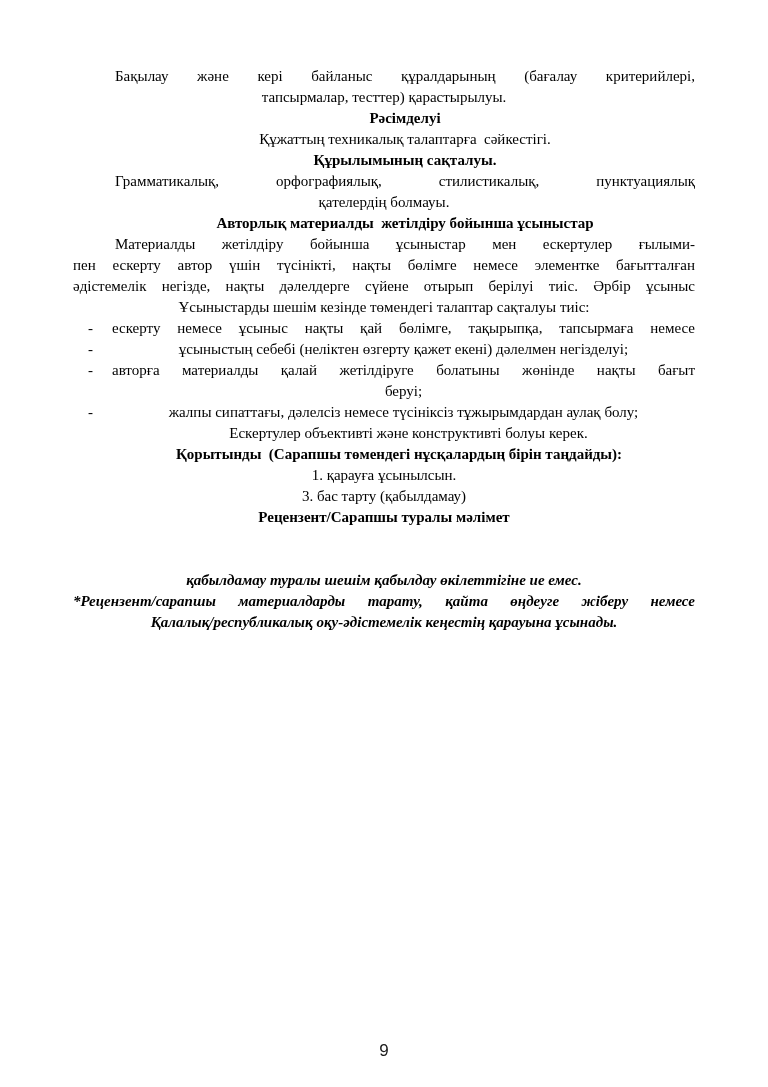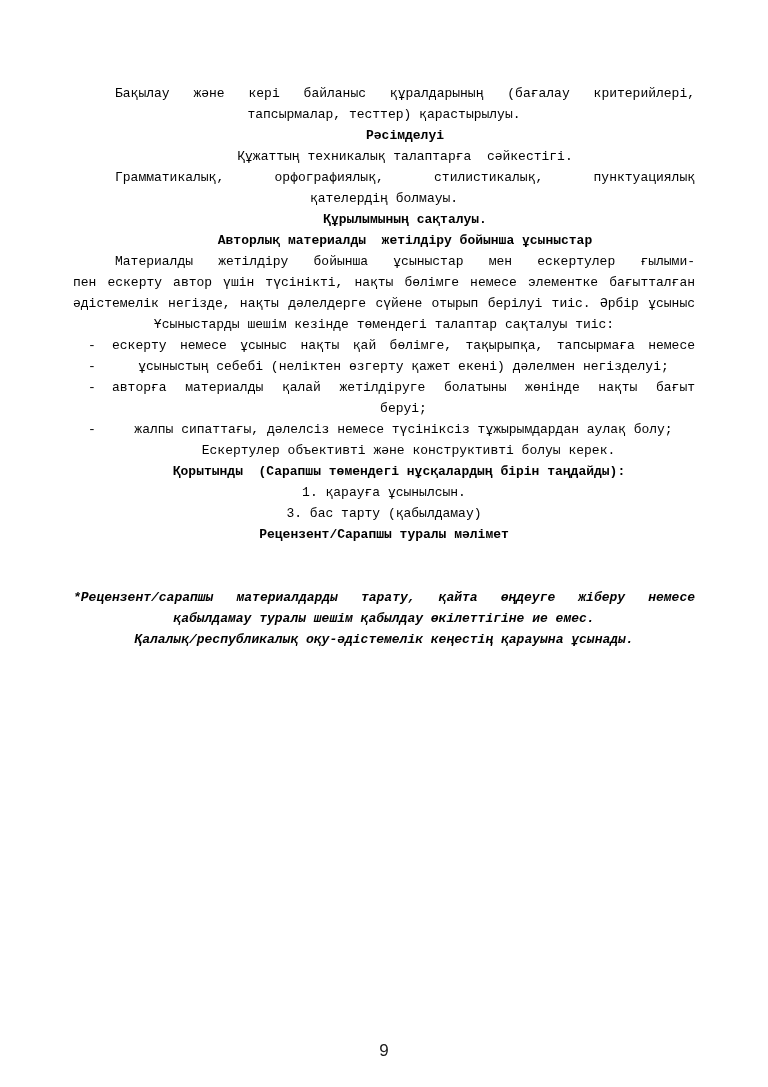--- a/index.html
+++ b/index.html
@@ -12,25 +12,24 @@
     width: 768px;
     height: 1087px;
     background: #ffffff;
     overflow: hidden;
     font-family: "Liberation Serif", serif;
     color: #000000;
   }
   .content {
     position: absolute;
     left: 73px;
-    top: 83px;
+    top: 66px;
     width: 622px;
-    font-size: 13px;
+    font-size: 15px;
     line-height: 21px;
-    font-family: Liberation Mono, monospace;
   }
   .line {
     height: 21px;
     overflow: visible;
   }
   
   .jl {
     text-align: justify;
     text-align-last: justify;
     -moz-text-align-last: justify;
@@ -77,25 +76,25 @@
         <div class="line jl ind1">Бақылау және кері байланыс құралдарының (бағалау критерийлері,</div>
         <div class="line ll">тапсырмалар, тесттер) қарастырылуы.</div>
       </div>
       <div>
         <div class="line ll ind1 b">Рәсімделуі</div>
       </div>
       <div>
         <div class="line ll ind1">Құжаттың техникалық талаптарға  сәйкестігі.</div>
       </div>
       <div>
+        <div class="line ll ind1 b">Құрылымының сақталуы.</div>
+      </div>
+      <div>
         <div class="line jl ind1">Грамматикалық,    орфографиялық,    стилистикалық,    пунктуациялық</div>
         <div class="line ll">қателердің болмауы.</div>
-      </div>
-      <div>
-        <div class="line ll ind1 b">Құрылымының сақталуы.</div>
       </div>
       <div>
         <div class="line ll ind1 b">Авторлық материалды  жетілдіру бойынша ұсыныстар</div>
       </div>
       <div>
         <div class="line jl ind1">Материалды жетілдіру бойынша ұсыныстар мен ескертулер ғылыми-</div>
         <div class="line jl">пен ескерту автор үшін түсінікті, нақты бөлімге немесе элементке бағытталған</div>
         <div class="line jl">әдістемелік негізде, нақты дәлелдерге сүйене отырып берілуі тиіс. Әрбір ұсыныс</div>
       </div>
       <div>
@@ -116,22 +115,22 @@
       </div>
       <div>
         <div class="line ll">1. қарауға ұсынылсын.</div>
         <div class="line ll">3. бас тарту (қабылдамау)</div>
       </div>
       <div>
         <div class="line ll b">Рецензент/Сарапшы туралы мәлімет</div>
       </div>
       <div class="gap"></div>
       <div>
+        <div class="line ll b i">қабылдамау туралы шешім қабылдау өкілеттігіне ие емес.</div>
         <div class="line jl b i">*Рецензент/сарапшы материалдарды тарату, қайта өңдеуге жіберу немесе</div>
-        <div class="line ll b i">қабылдамау туралы шешім қабылдау өкілеттігіне ие емес.</div>
       </div>
       <div>
         <div class="line ll b i">Қалалық/республикалық оқу-әдістемелік кеңестің қарауына ұсынады.</div>
       </div>
     </div>
   <div class="footer">
     <span>9</span>
   </div>
 </div>
 

